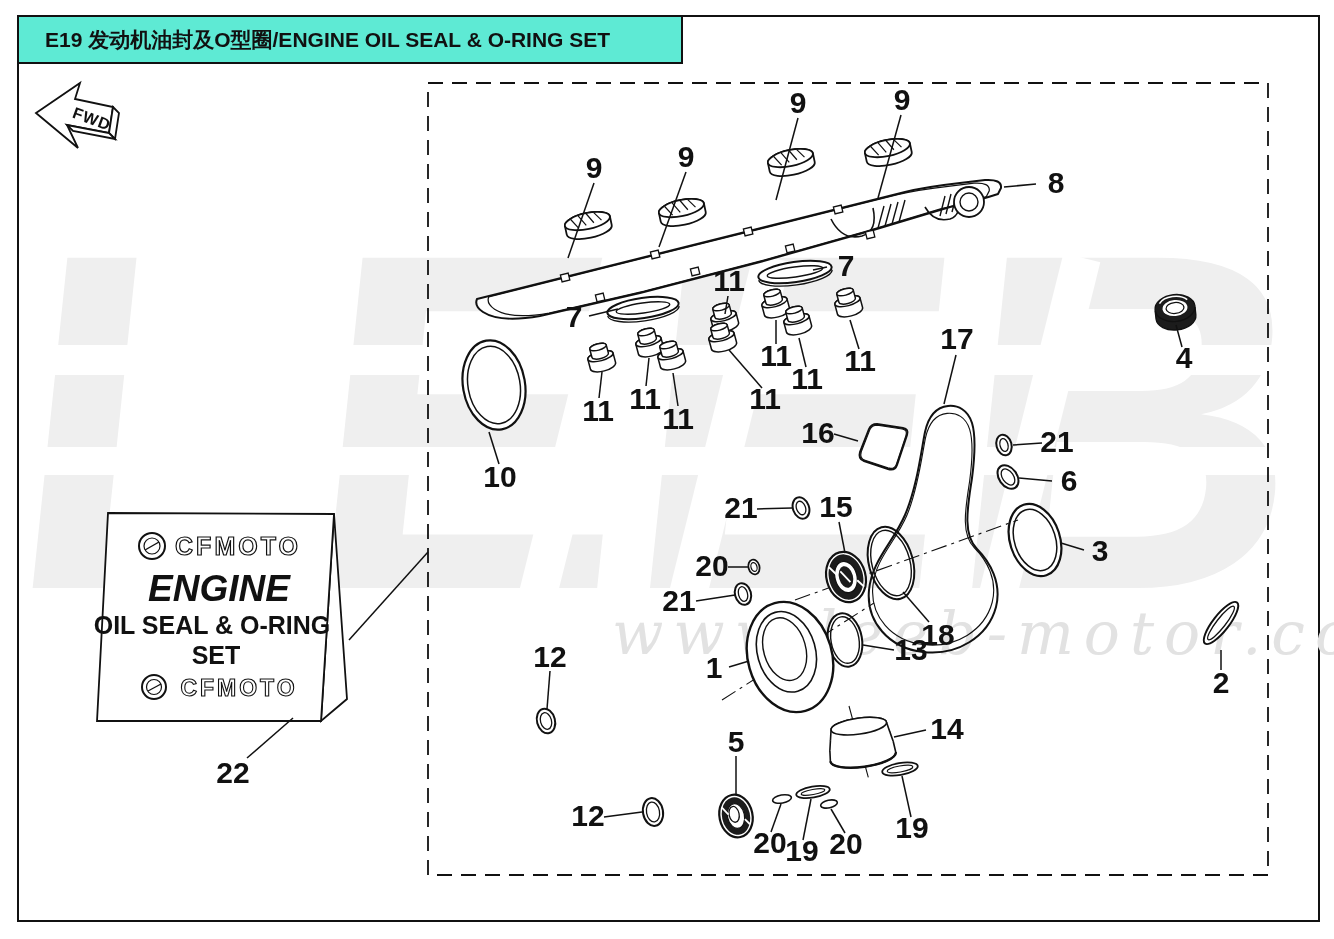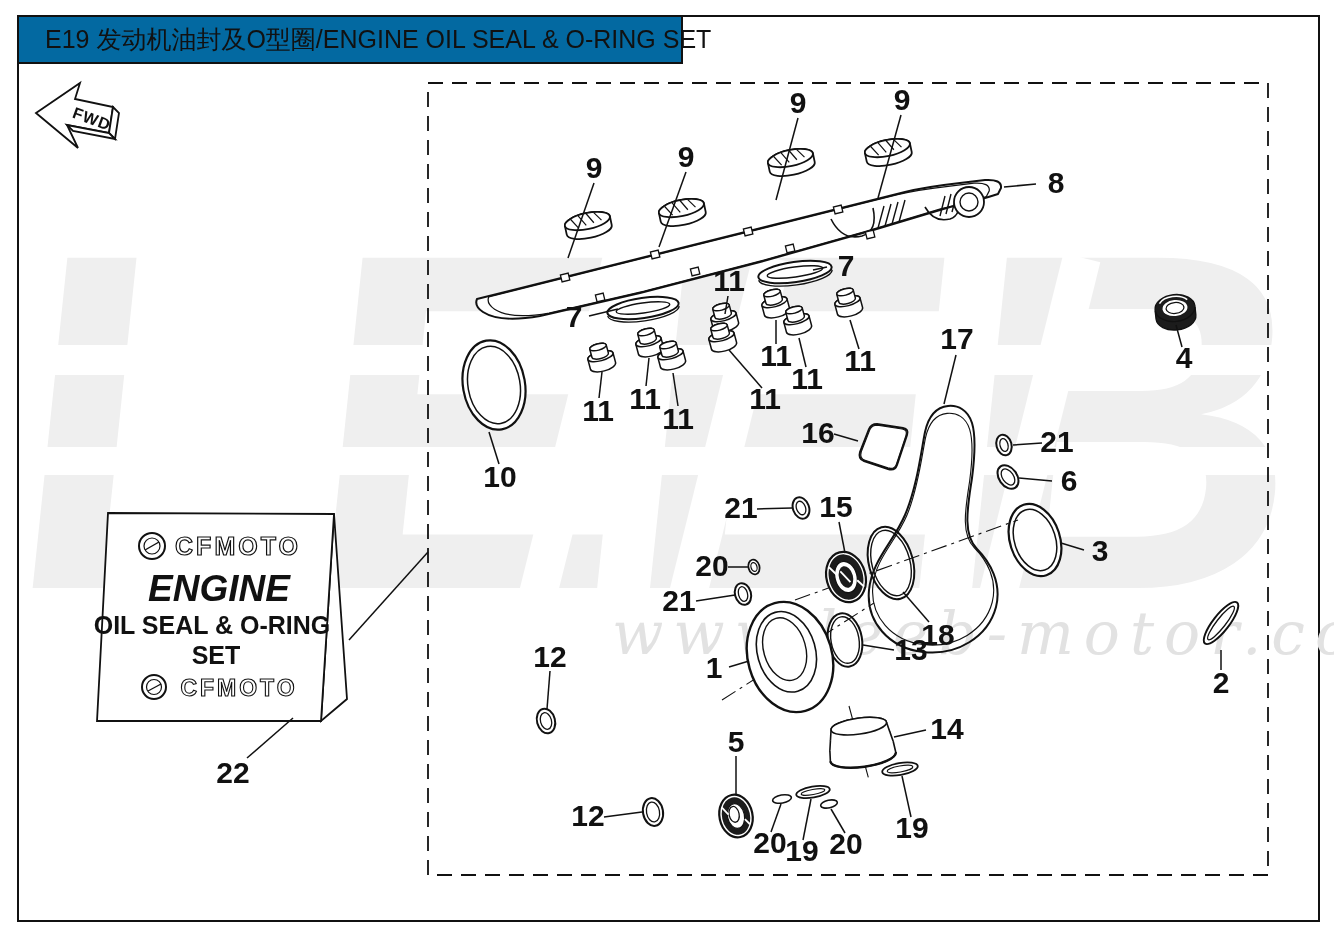--- a/index.html
+++ b/index.html
@@ -2,22 +2,22 @@
 <html><head>
 <meta charset="utf-8">
 <style>
   html,body{margin:0;padding:0;background:#fff;}
   .page{
     position:relative;width:1334px;height:939px;background:#fff;overflow:hidden;
     font-family:"Liberation Sans",sans-serif;color:#111;
   }
   .outer-border{position:absolute;left:17px;top:15px;width:1299px;height:903px;border:2px solid #111;}
   .title-box{
-    position:absolute;left:17px;top:15px;width:636px;height:45px;border:2px solid #111;background:#0369a1;
-    line-height:45px;padding-left:26px;font-size:25px;font-weight:normal;white-space:nowrap;z-index:3;
+    position:absolute;left:17px;top:15px;width:636px;height:45px;border:2px solid #111;background:#5eead4;
+    line-height:45px;padding-left:26px;font-size:21px;font-weight:bold;white-space:nowrap;z-index:3;
   }
   .wm-letters{
     position:absolute;left:18px;top:182px;font-size:480px;font-weight:bold;line-height:1;
     color:#efefef;letter-spacing:2px;transform:skewX(-6deg);z-index:1;white-space:nowrap;
   }
   .wm-stripe{position:absolute;background:#fff;z-index:1;}
   .wm-url{
     position:absolute;left:612px;top:598px;font-size:60px;font-style:italic;
     font-family:"DejaVu Serif",serif;color:#e2e2e2;letter-spacing:10px;white-space:nowrap;z-index:1;
   }

